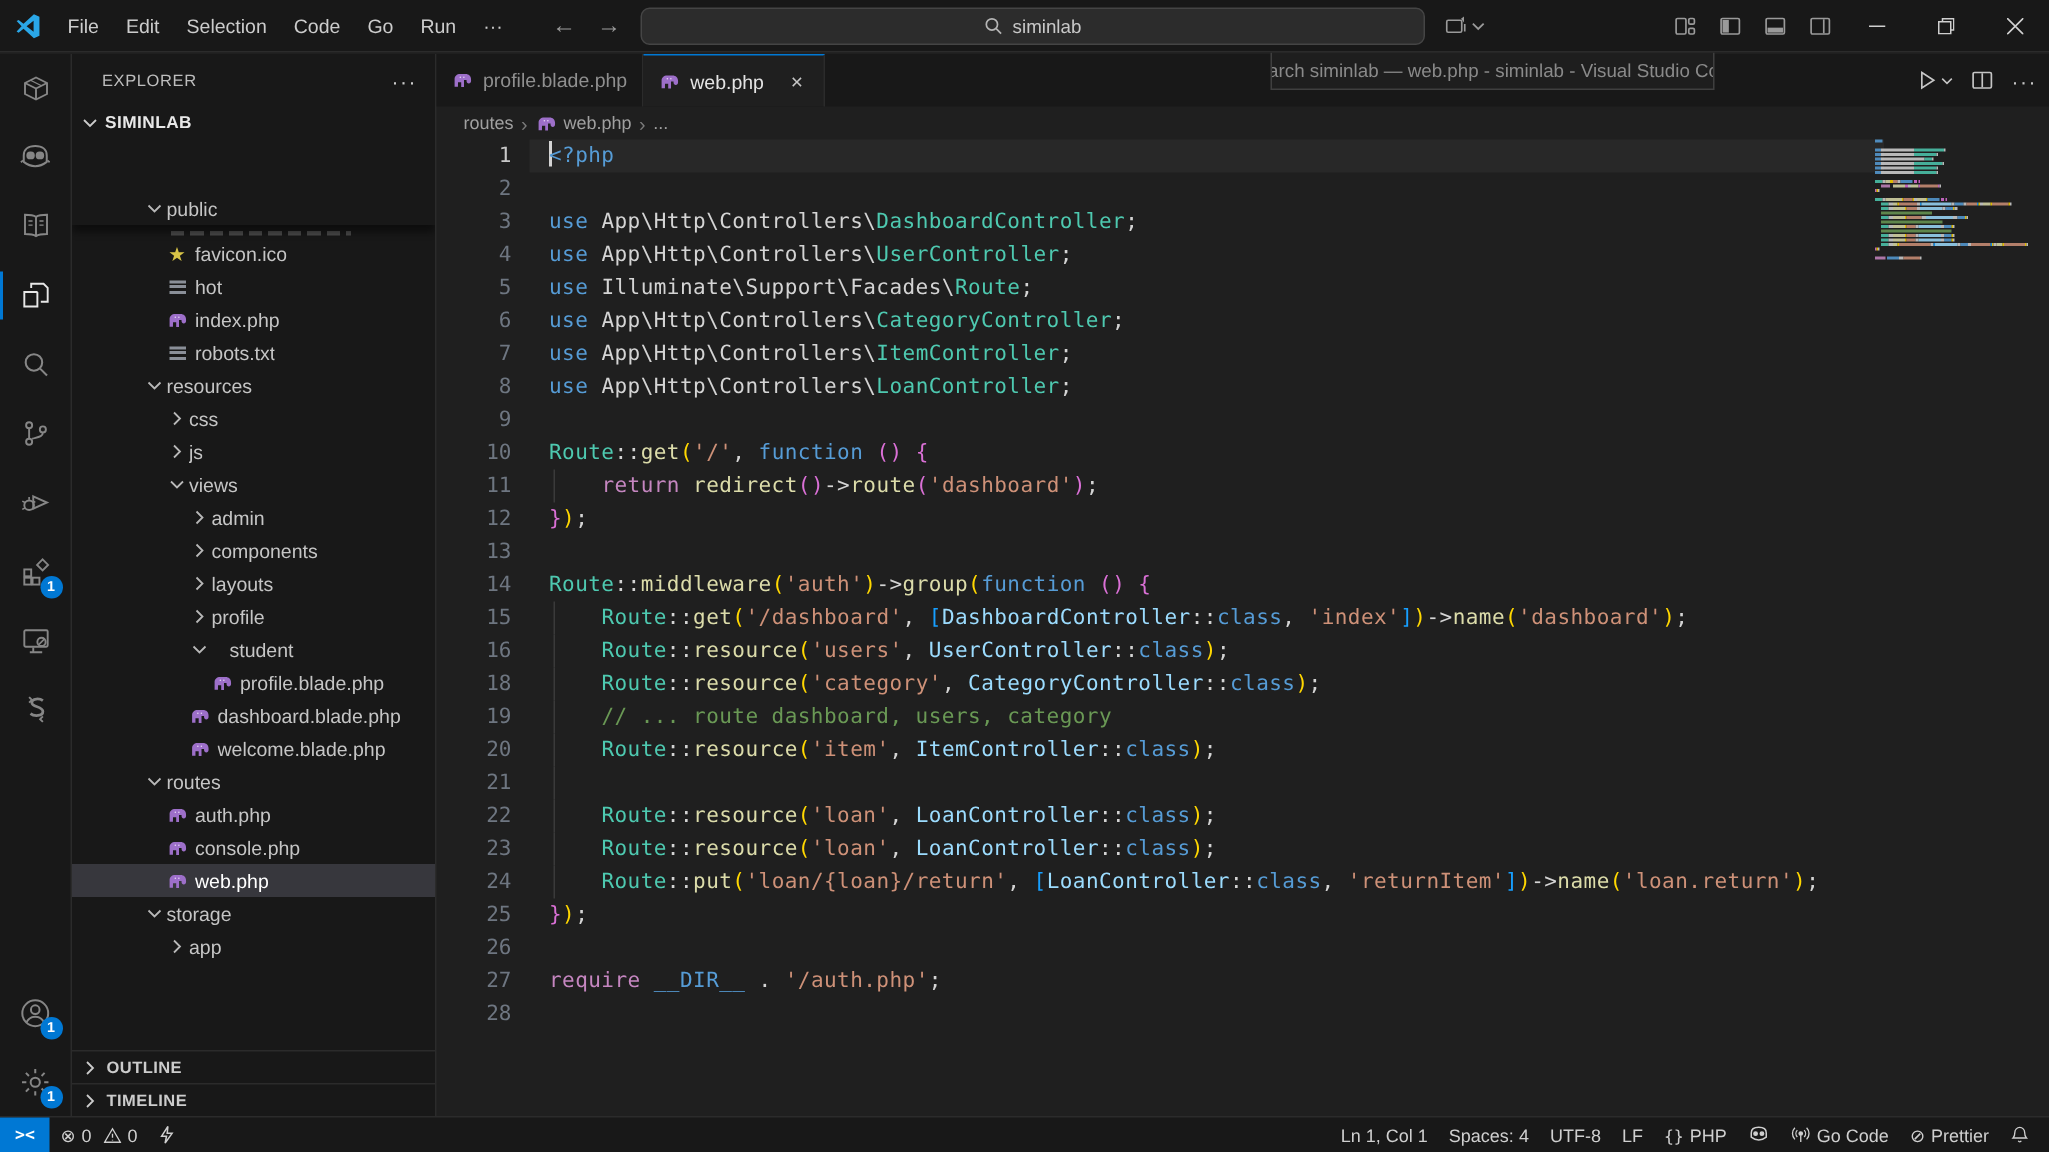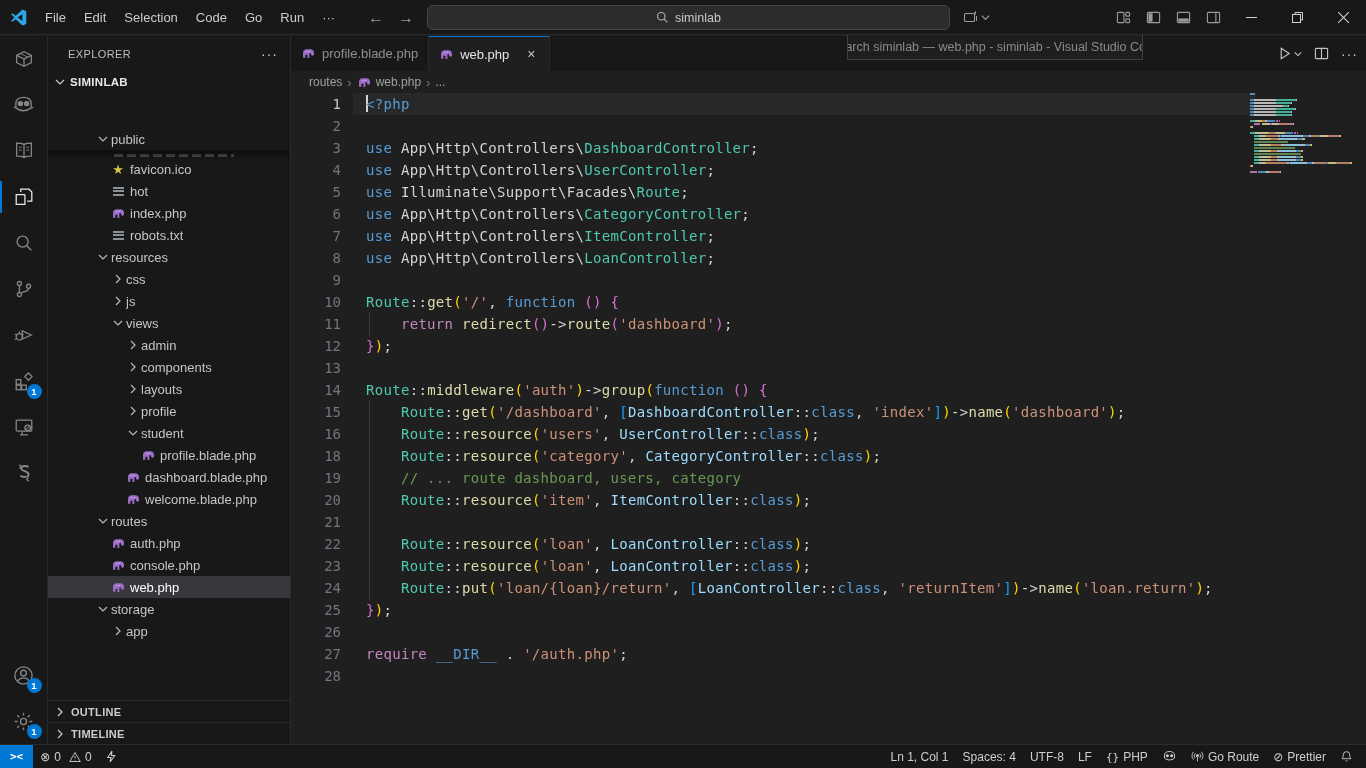--- a/index.html
+++ b/index.html
@@ -352,21 +352,21 @@
         <span class="lbl">layouts</span>
       </div>
       <div class="trow" style="padding-left: 77px;">
         <span class="tw">
           <svg width="16" height="16" viewBox="0 0 16 16" fill="none" stroke="#b8b8b8" stroke-width="1.2">
             <path d="m6 4 4 4-4 4"></path>
           </svg>
         </span>
         <span class="lbl">profile</span>
       </div>
-      <div class="trow" style="padding-left: 77px;">
+      <div class="trow" style="padding-left: 77px; gap: 12px;">
         <span class="tw">
           <svg width="16" height="16" viewBox="0 0 16 16" fill="none" stroke="#b8b8b8" stroke-width="1.2">
             <path d="m4 6 4 4 4-4"></path>
           </svg>
         </span>
         <span class="lbl">student</span>
       </div>
       <div class="trow" style="padding-left: 92px;">
         <span class="fic">
           <svg class="phpico" width="15" height="15" viewBox="0 0 16 16">
@@ -847,21 +847,21 @@
           </svg>
         </span>
       </div>
       <div class="sb-item">
         <span>
           <svg width="13" height="13" viewBox="0 0 16 16" fill="none" stroke="#cfcfcf" stroke-width="1.1">
             <circle cx="8" cy="7" r="1.4" fill="#cfcfcf"></circle>
             <path d="M5.2 9.8a4 4 0 0 1 0-5.6M10.8 4.2a4 4 0 0 1 0 5.6M3.2 11.8a6.8 6.8 0 0 1 0-9.6M12.8 2.2a6.8 6.8 0 0 1 0 9.6M8 9v5"></path>
           </svg>
         </span>
-        <span>Go Route</span>
+        <span>Go Code</span>
       </div>
       <div class="sb-item">
         <span><span style="font-size:12px">⊘</span></span>
         <span>Prettier</span>
       </div>
       <div class="sb-item">
         <span>
           <svg width="13" height="13" viewBox="0 0 16 16" fill="none" stroke="#cfcfcf" stroke-width="1.1">
             <path d="M8 2a4 4 0 0 1 4 4c0 3 .8 4 1.5 4.7H2.5C3.2 10 4 9 4 6a4 4 0 0 1 4-4z"></path>
             <path d="M6.8 13a1.3 1.3 0 0 0 2.4 0"></path>

